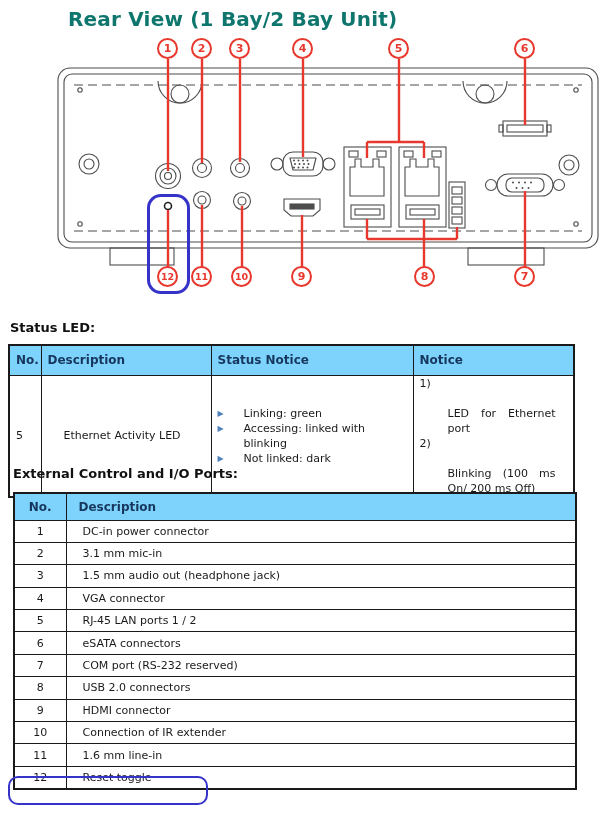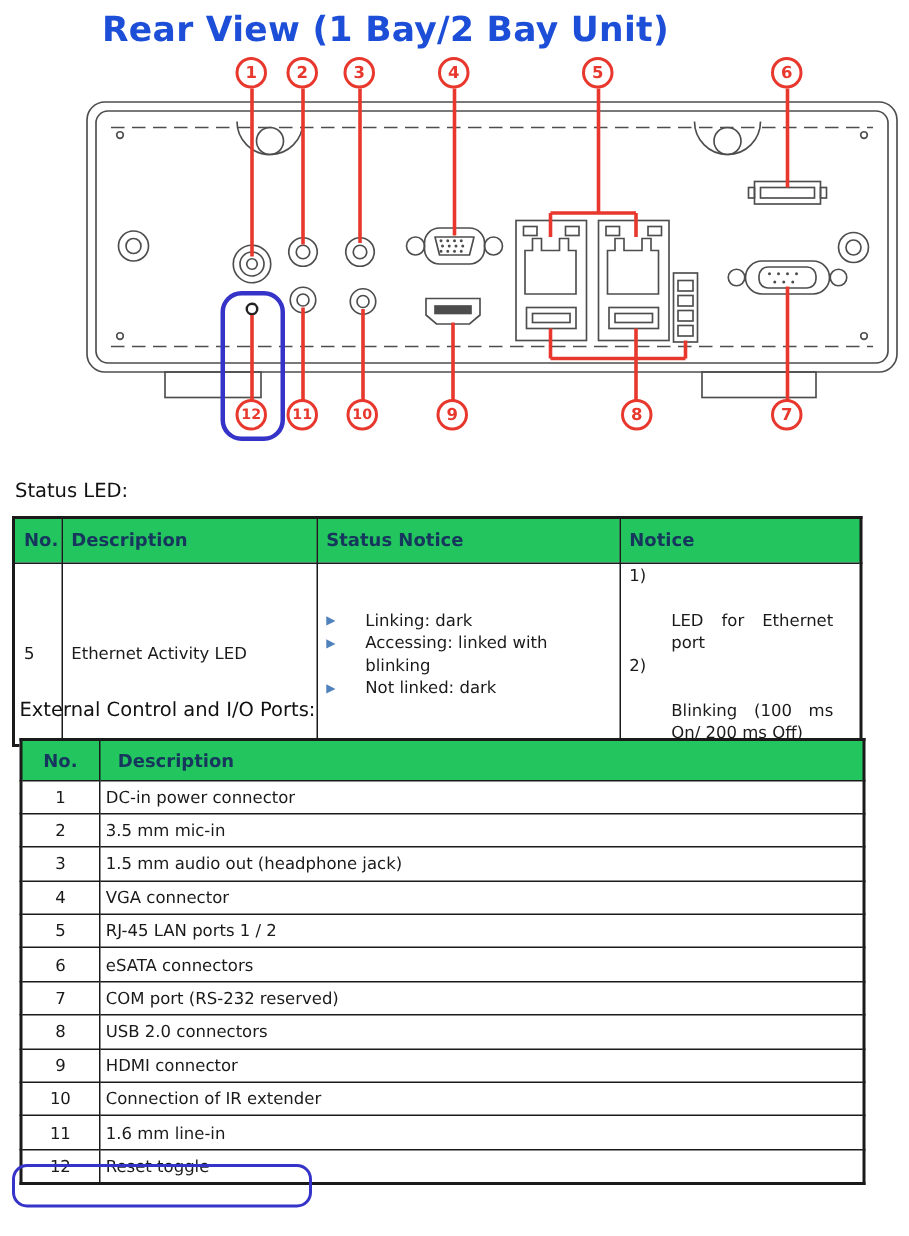--- a/index.html
+++ b/index.html
@@ -3,22 +3,22 @@
 <meta charset="utf-8">
 <style>
   html,body{margin:0;padding:0;}
   body{
     width:606px;height:824px;position:relative;background:#fff;
     font-family:"DejaVu Sans","Liberation Sans",sans-serif;color:#1a1a1a;
     overflow:hidden;
   }
   .abs{position:absolute;}
   
-  .page-title{left:68px;top:7px;font-size:23px;font-weight:bold;color:#1d4ed8;letter-spacing:.2px;}
-  .sec-head{font-size:13px;font-weight:normal;color:#111;}
+  .page-title{left:68px;top:7px;font-size:20px;font-weight:bold;color:#0f766e;letter-spacing:.2px;}
+  .sec-head{font-size:13px;font-weight:bold;color:#111;}
   #status-head{left:10px;top:320px;}
   #io-head{left:13px;top:466px;text-align:center;}
   
   #diagram-svg{left:0;top:0;width:606px;height:335px;}
   .callout{
     position:absolute;width:21px;height:21px;border-radius:50%;
     border:2px solid #e8382d;background:#fff;color:#e8382d;
     font-weight:bold;font-size:11px;line-height:1;
     display:flex;align-items:center;justify-content:center;
     box-sizing:border-box;z-index:3;
@@ -27,42 +27,42 @@
   .blue-box{
     position:absolute;border:3px solid #3533c8;border-radius:14px;
     box-sizing:border-box;z-index:4;background:transparent;
   }
   #blue-diagram{left:147px;top:194px;width:43px;height:100px;}
   #blue-row{left:8px;top:776px;width:200px;height:29px;border-width:2.5px;border-radius:10px;}
   
   table{border-collapse:collapse;table-layout:fixed;position:absolute;background:#fff;}
   th,td{border:1px solid #1a1a1a;box-sizing:border-box;}
   th{
-    background:#22c55e;color:#17365d;font-size:12px;font-weight:bold;
+    background:#7dd3fc;color:#17365d;font-size:12px;font-weight:bold;
     text-align:left;padding:0 0 0 6px;vertical-align:middle;
   }
   td{font-size:11px;vertical-align:middle;padding:0;}
   #status-table{left:8px;top:344px;width:565px;border:2px solid #1a1a1a;}
   #status-table th{height:30px;}
   #status-table td{height:70px;}
   #status-table td.no{padding-left:6px;}
-  #status-table td.desc{padding-left:6px;}
+  #status-table td.desc{padding-left:22px;}
   .sn-item{display:flex;line-height:15px;}
   .sn-bullet{width:26px;flex:none;padding-left:6px;color:#4f81bd;font-size:8px;line-height:15px;}
   .sn-text{width:150px;}
   .rk-item{display:flex;line-height:15px;padding-left:6px;}
   .rk-num{width:28px;flex:none;}
   .rk-text{width:108px;text-align:justify;margin-top:30px;}
   #io-table{left:13px;top:492px;width:562px;border:2px solid #1a1a1a;}
   #io-table th{height:27px;}
   #io-table th.no{text-align:center;padding:0;}
   #io-table th.desc{padding-left:12px;}
   #io-table td{height:22.4px;}
   #io-table td.no{text-align:center;}
-  #io-table td.desc{padding-left:4px;}
+  #io-table td.desc{padding-left:16px;}
 </style>
 </head>
 <body>
 
 <div class="abs page-title">Rear View (1 Bay/2 Bay Unit)</div>
 
 <svg id="diagram-svg" class="abs" viewBox="0 0 606 335" xmlns="http://www.w3.org/2000/svg">
   <g stroke="#4d4d4d" fill="none" stroke-width="1.1">
     <rect x="58" y="68" width="540" height="180" rx="12"></rect>
     <rect x="64" y="74" width="528" height="168" rx="8"></rect>
@@ -203,21 +203,21 @@
       <th>Notice</th>
     </tr>
   </thead>
   <tbody>
     <tr>
       <td class="no">5</td>
       <td class="desc">Ethernet Activity LED</td>
       <td>
         <div class="sn-item">
           <span class="sn-bullet">▶</span>
-          <span class="sn-text">Linking: dark</span>
+          <span class="sn-text">Linking: green</span>
         </div>
         <div class="sn-item">
           <span class="sn-bullet">▶</span>
           <span class="sn-text">Accessing: linked with blinking</span>
         </div>
         <div class="sn-item">
           <span class="sn-bullet">▶</span>
           <span class="sn-text">Not linked: dark</span>
         </div>
       </td>
@@ -248,21 +248,21 @@
       <th class="desc">Description</th>
     </tr>
   </thead>
   <tbody>
     <tr>
         <td class="no">1</td>
         <td class="desc">DC-in power connector</td>
       </tr>
     <tr>
         <td class="no">2</td>
-        <td class="desc">3.5 mm mic-in</td>
+        <td class="desc">3.1 mm mic-in</td>
       </tr>
     <tr>
         <td class="no">3</td>
         <td class="desc">1.5 mm audio out (headphone jack)</td>
       </tr>
     <tr>
         <td class="no">4</td>
         <td class="desc">VGA connector</td>
       </tr>
     <tr>

